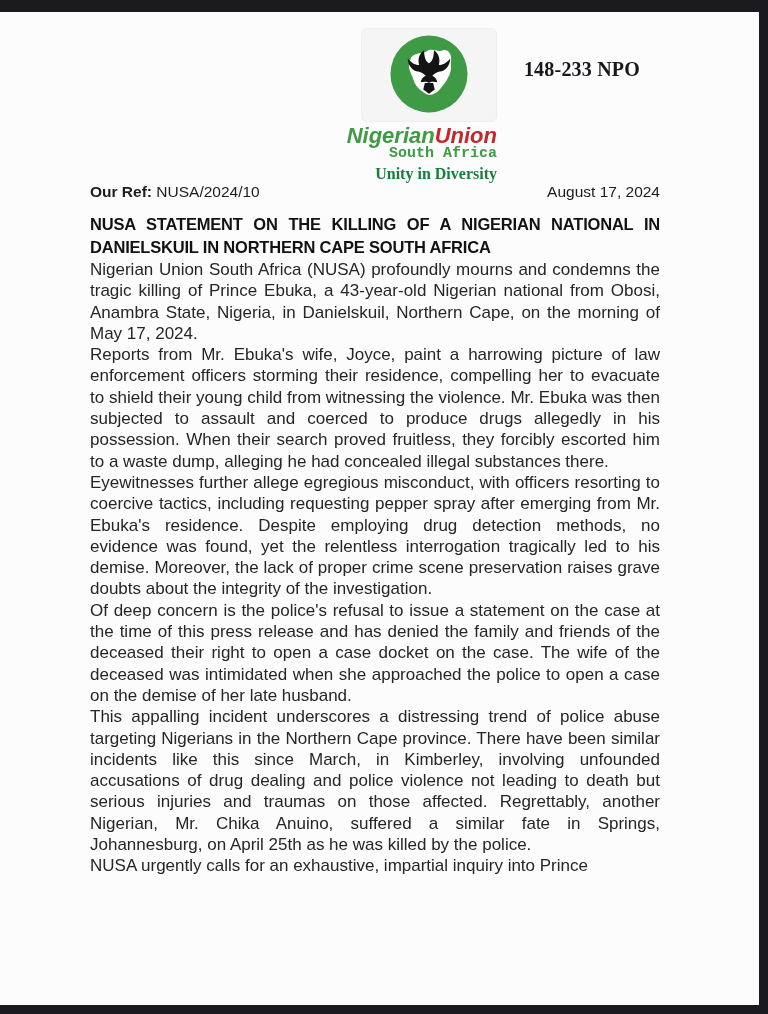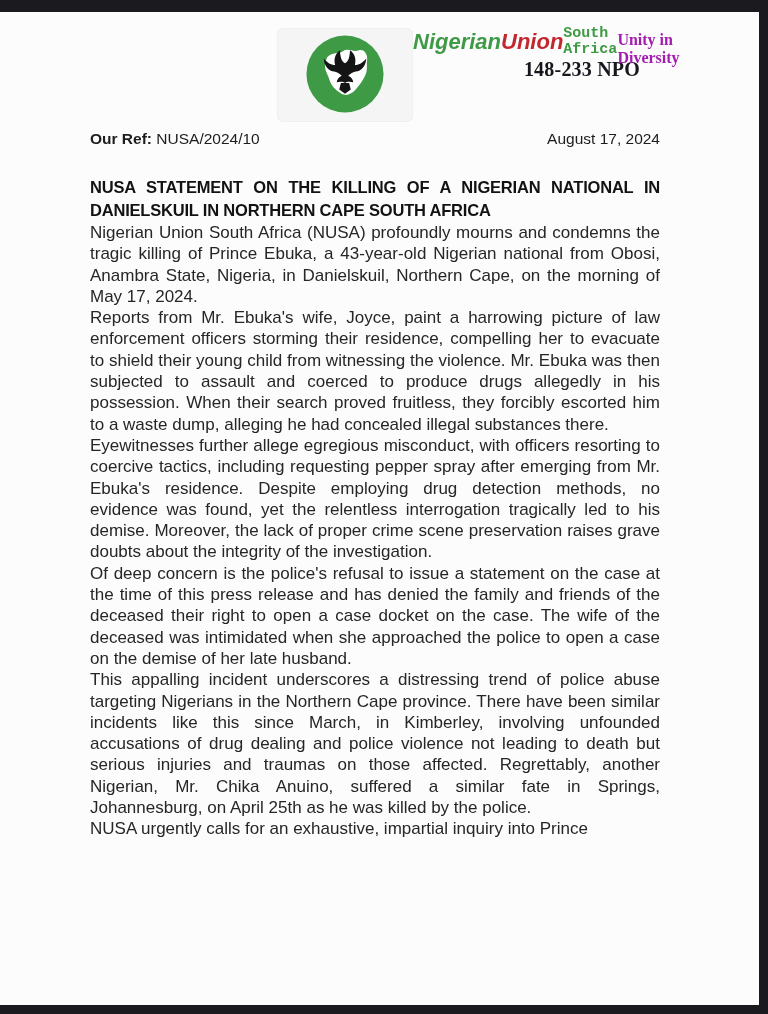--- a/index.html
+++ b/index.html
@@ -16,44 +16,44 @@
 
   .content { position:absolute; left:90px; top:12px; width:570px; }
 
   .npo {
     position:absolute; right:20px; top:46px;
     font-family:"Liberation Serif", serif; font-weight:bold;
     font-size:20px; color:#16161c; letter-spacing:0.2px;
   }
 
   .logo-block {
-    display:flex; flex-direction:row; align-items:flex-start;
+    display:flex; flex-direction:column; align-items:flex-end;
     width:220px; margin:16px auto 0; transform:translateX(12px);
   }
   .emblem-bg {
     background:#f5f5f6; border:1px solid #efefef; border-radius:6px;
     padding:4px 26px 2px;
   }
   .logo-name { font-size:22px; line-height:24px; font-weight:bold; font-style:italic; margin-top:2px; white-space:nowrap; }
   .logo-name .green { color:#3e9a44; }
   .logo-name .red   { color:#c2272d; }
   .logo-sub  { color:#3e9a44; font-weight:bold; font-size:15px; line-height:16px; margin-top:-2px;font-family:Liberation Mono, monospace; }
   .logo-motto {
     font-family:"Liberation Serif", serif; font-weight:bold;
-    color:#a21caf; font-size:16px; line-height:18px; margin-top:3px;
+    color:#15803d; font-size:16px; line-height:18px; margin-top:3px;
   }
 
   .ref-row {
     display:flex; justify-content:space-between; align-items:baseline;
-    margin-top:8px; font-size:15.5px; color:#1d1d1d;
+    font-size:15.5px; color:#1d1d1d;
   }
   .ref-label { font-weight:bold; }
 
   h1 {
-    margin-top:28px; font-size:16.5px; line-height:23px;
+    margin-top:12px; font-size:16.5px; line-height:23px;
     letter-spacing:-0.2px; text-align:justify; color:#121212;
   }
   p.body-par {
     margin-top:0; font-size:17px; line-height:21.3px;
     text-align:justify; color:#262626;
   }
 </style>
 </head>
 <body>
 

